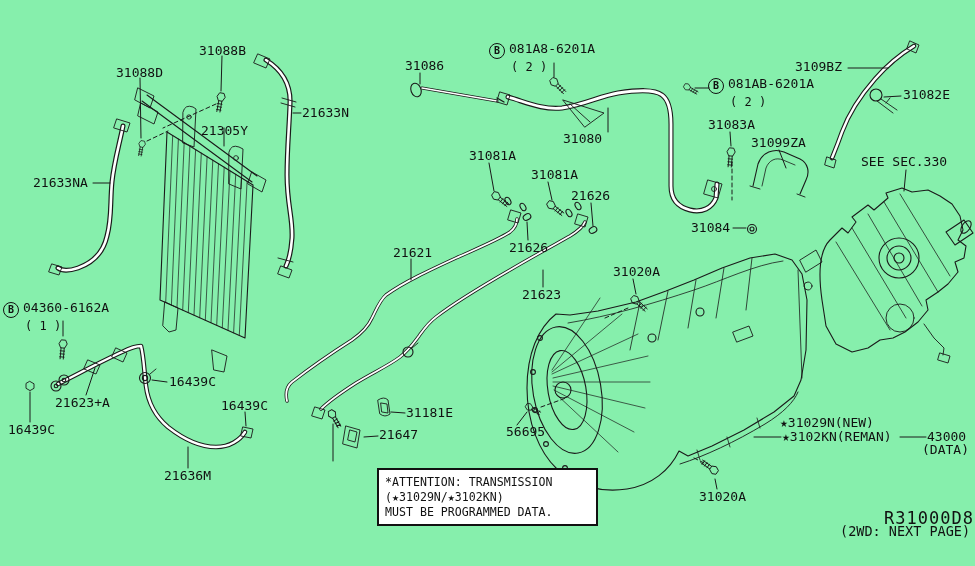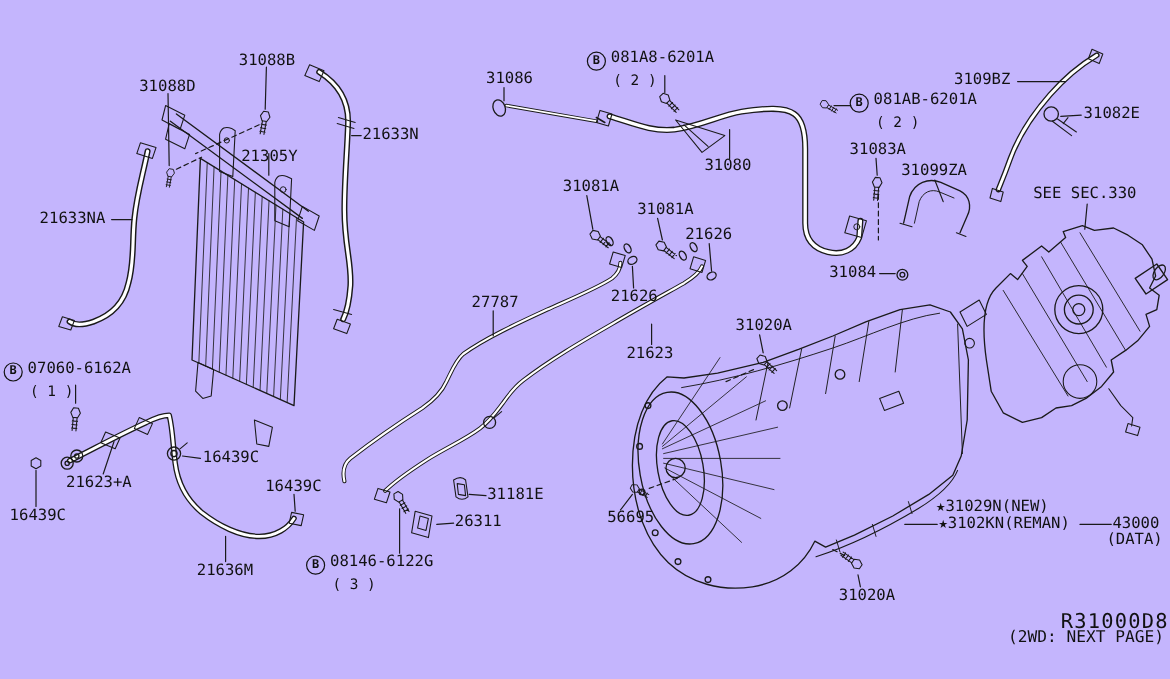--- a/index.html
+++ b/index.html
@@ -1,16 +1,16 @@
 <!DOCTYPE html>
 <html><head>
 <meta charset="utf-8">
 <style>
   html,body{margin:0;padding:0;background:#fff;}
-  #stage{position:relative;width:975px;height:566px;background:#c4b5fd;overflow:hidden;
+  #stage{position:relative;width:975px;height:566px;background:#86efac;overflow:hidden;
          font-family:"DejaVu Sans Mono","DejaVu Sans",monospace;color:#111;}
   #artwork{position:absolute;left:0;top:0;}
   .plabel{position:absolute;font-size:13px;line-height:13px;white-space:nowrap;letter-spacing:0px;color:#111;}
   .plabel .bc{display:inline-block;width:14px;height:14px;border:1.4px solid #111;border-radius:50%;
               font-size:10px;line-height:14px;text-align:center;margin-right:4px;vertical-align:-1px;font-weight:bold;}
   .plabel .sub{margin-left:22px;font-size:12px;margin-top:2px;}
   #attention-box{position:absolute;left:377px;top:468px;width:206px;border:2px solid #111;
                  padding:5px 5px 4px 6px;font-size:11.6px;line-height:15px;background:#fff;}
   .footer-note{position:absolute;font-size:13.5px;margin-top:27px;}
   .diagram-code{position:absolute;font-size:17px;letter-spacing:1px;}
@@ -207,68 +207,69 @@
   </g>
 </svg>
 
   <div class="plabel" style="left:199px;top:44px">31088B</div>
   <div class="plabel" style="left:116px;top:66px">31088D</div>
   <div class="plabel" style="left:201px;top:124px">21305Y</div>
   <div class="plabel" style="left:302px;top:106px">21633N</div>
   <div class="plabel" style="left:33px;top:176px">21633NA</div>
 
   <div class="plabel" style="left:3px;top:301px">
-    <span class="bc">B</span><span>07060-6162A</span>
+    <span class="bc">B</span><span>04360-6162A</span>
     <div class="sub">( 1 )</div>
   </div>
 
   <div class="plabel" style="left:55px;top:396px">21623+A</div>
   <div class="plabel" style="left:8px;top:423px">16439C</div>
   <div class="plabel" style="left:169px;top:375px">16439C</div>
   <div class="plabel" style="left:221px;top:399px">16439C</div>
   <div class="plabel" style="left:164px;top:469px">21636M</div>
 
-  <div class="plabel" style="left:255px;top:462px">
-    <span class="bc">B</span><span>08146-6122G</span>
-    <div class="sub">( 3 )</div>
-  </div>
-
-  <div class="plabel" style="left:393px;top:246px">27787</div>
+
+  <div class="plabel" style="left:393px;top:246px">21621</div>
   <div class="plabel" style="left:509px;top:241px">21626</div>
   <div class="plabel" style="left:522px;top:288px">21623</div>
   <div class="plabel" style="left:469px;top:149px">31081A</div>
   <div class="plabel" style="left:531px;top:168px">31081A</div>
   <div class="plabel" style="left:571px;top:189px">21626</div>
   <div class="plabel" style="left:406px;top:406px">31181E</div>
-  <div class="plabel" style="left:379px;top:428px">26311</div>
+  <div class="plabel" style="left:379px;top:428px">21647</div>
   <div class="plabel" style="left:405px;top:59px">31086</div>
 
   <div class="plabel" style="left:489px;top:42px">
     <span class="bc">B</span><span>081A8-6201A</span>
     <div class="sub">( 2 )</div>
   </div>
 
-  <div class="plabel" style="left:587px;top:132px">31080</div>
+  <div class="plabel" style="left:563px;top:132px">31080</div>
 
   <div class="plabel" style="left:708px;top:77px">
     <span class="bc">B</span><span>081AB-6201A</span>
     <div class="sub">( 2 )</div>
   </div>
 
   <div class="plabel" style="left:708px;top:118px">31083A</div>
   <div class="plabel" style="left:751px;top:136px">31099ZA</div>
   <div class="plabel" style="left:795px;top:60px">3109BZ</div>
   <div class="plabel" style="left:903px;top:88px">31082E</div>
   <div class="plabel" style="left:861px;top:155px">SEE SEC.330</div>
   <div class="plabel" style="left:691px;top:221px">31084</div>
   <div class="plabel" style="left:613px;top:265px">31020A</div>
   <div class="plabel" style="left:506px;top:425px">56695</div>
   <div class="plabel" style="left:780px;top:416px">★31029N(NEW)</div>
   <div class="plabel" style="left:782px;top:430px">★3102KN(REMAN)</div>
   <div class="plabel" style="left:927px;top:430px">43000</div>
   <div class="plabel" style="left:922px;top:443px">(DATA)</div>
   <div class="plabel" style="left:699px;top:490px">31020A</div>
 
+  <div id="attention-box">
+    <div>*ATTENTION: TRANSMISSION</div>
+    <div>(★31029N/★3102KN)</div>
+    <div>MUST BE PROGRAMMED DATA.</div>
+  </div>
 
   <div class="footer-note" style="left:840px;top:496px">(2WD: NEXT PAGE)</div>
   <div class="diagram-code" style="left:884px;top:508px">R31000D8</div>
 
 </div>
 
 </body></html>

